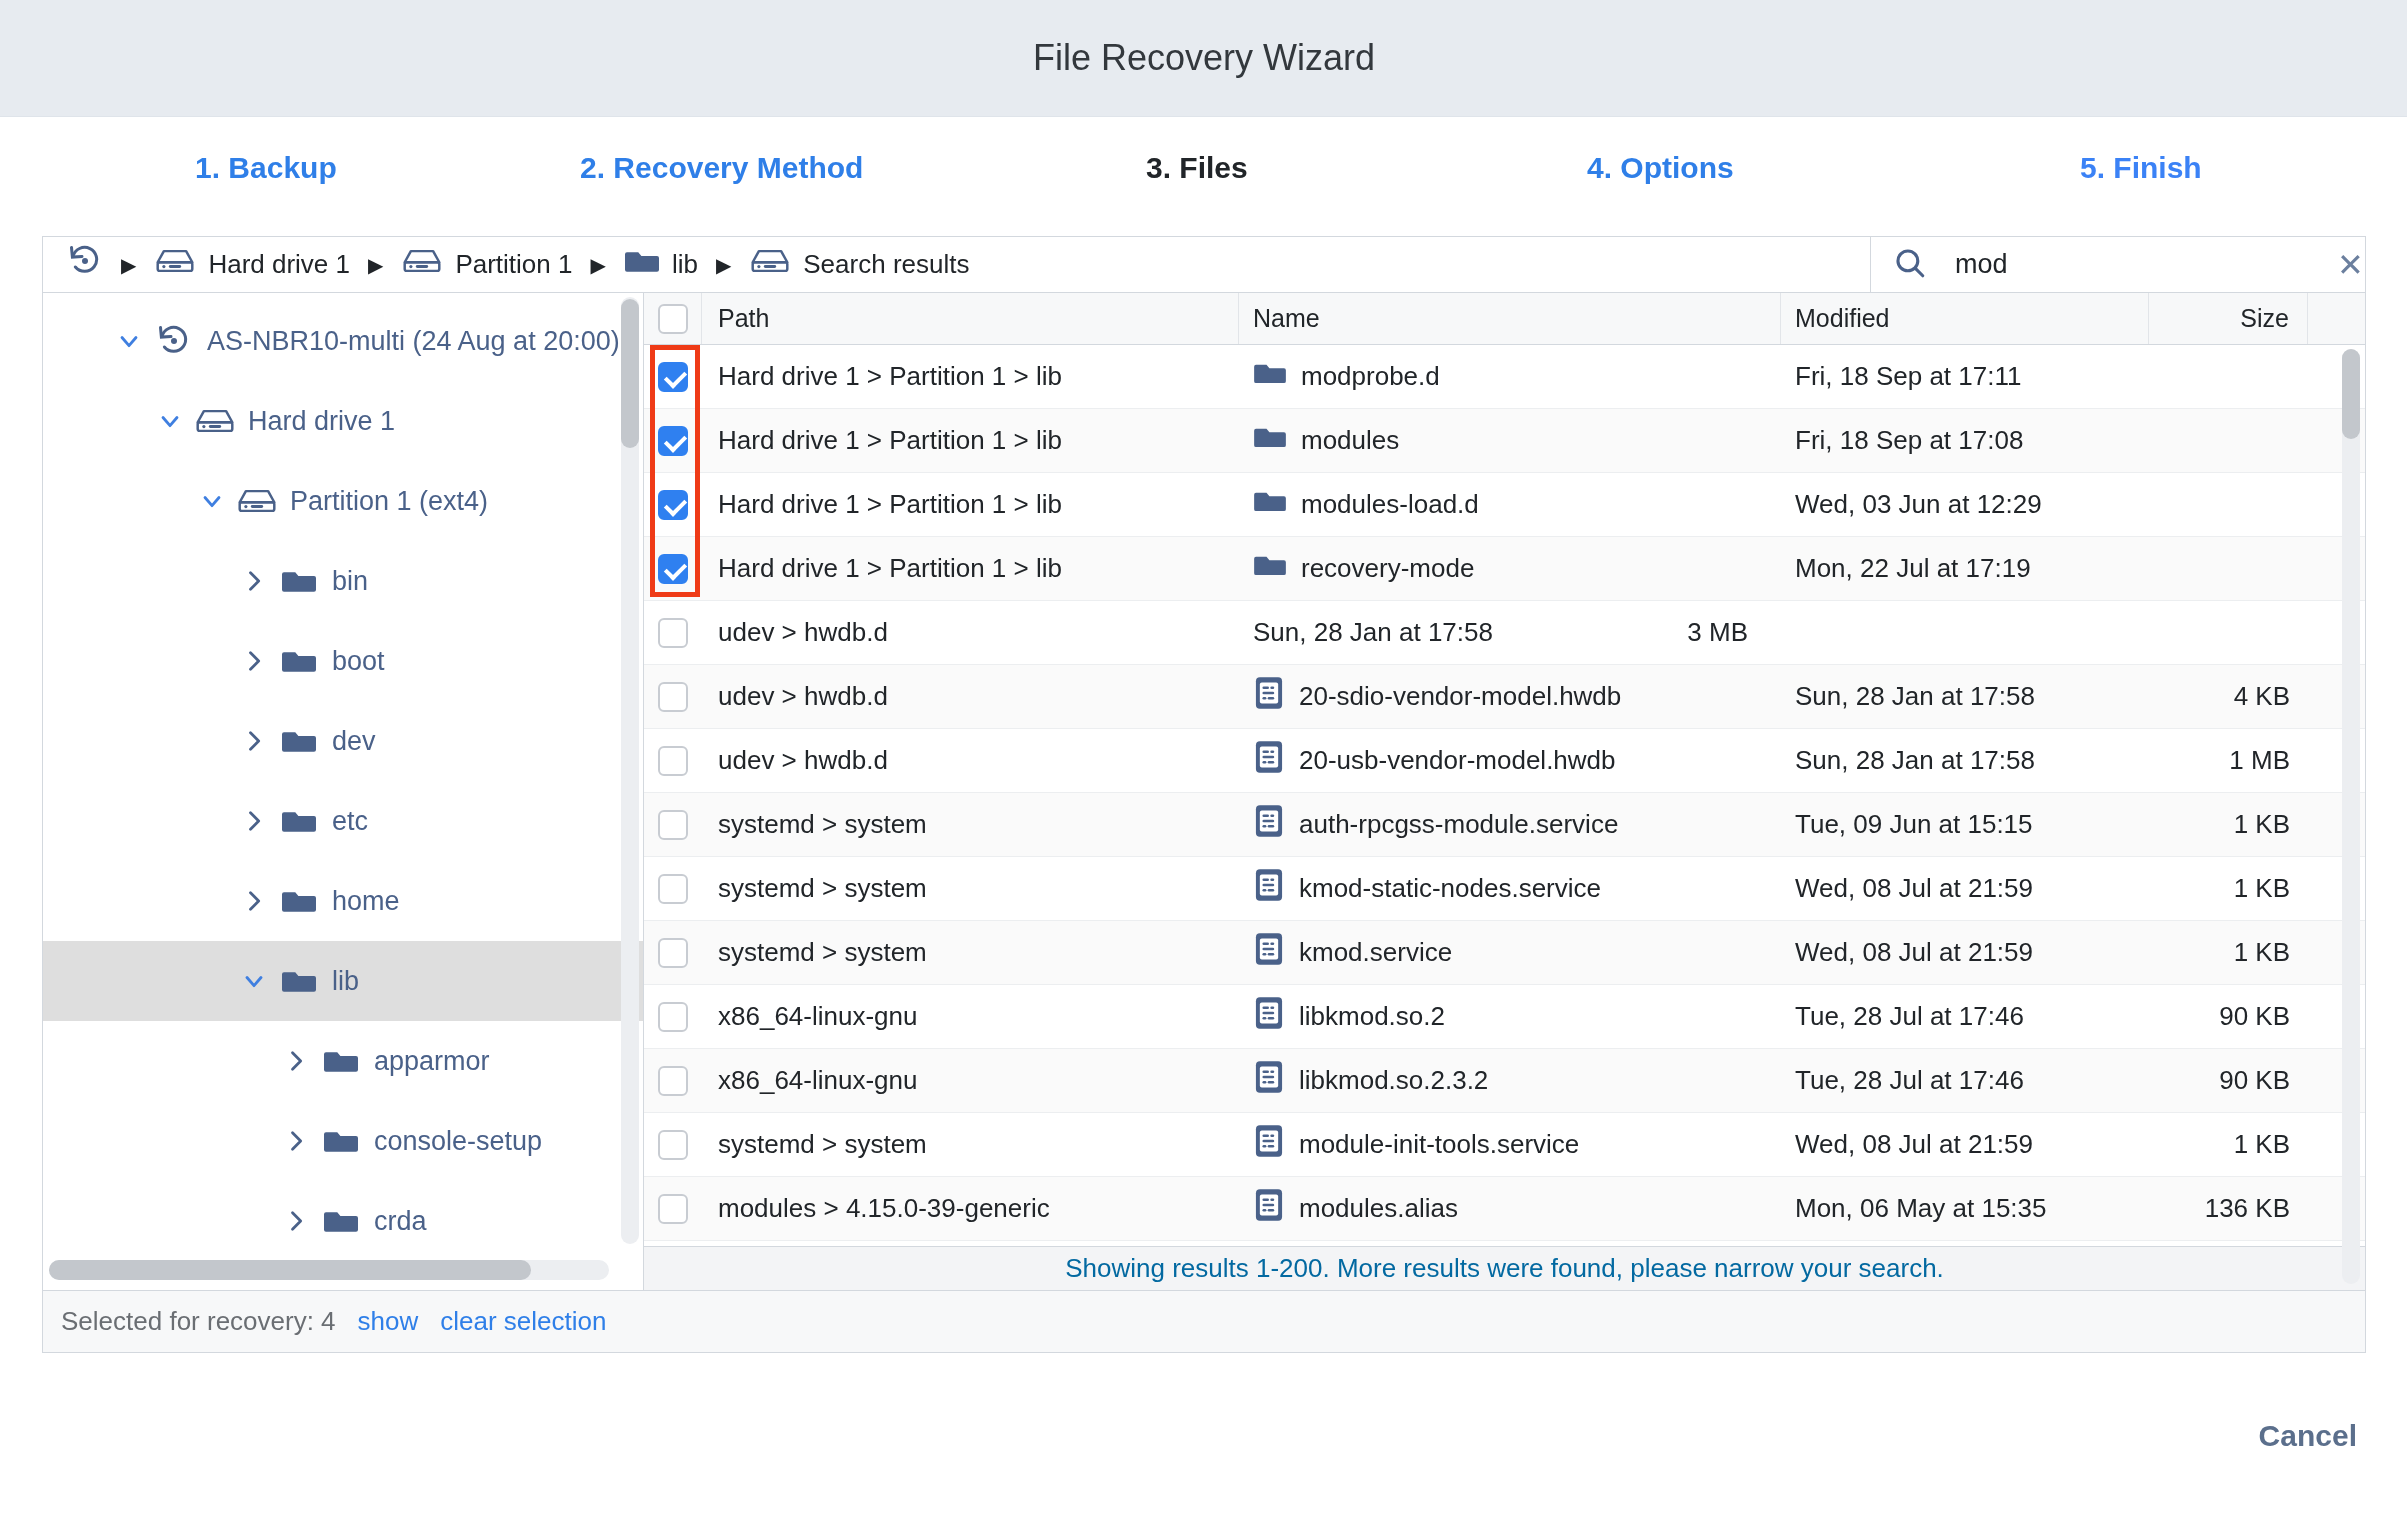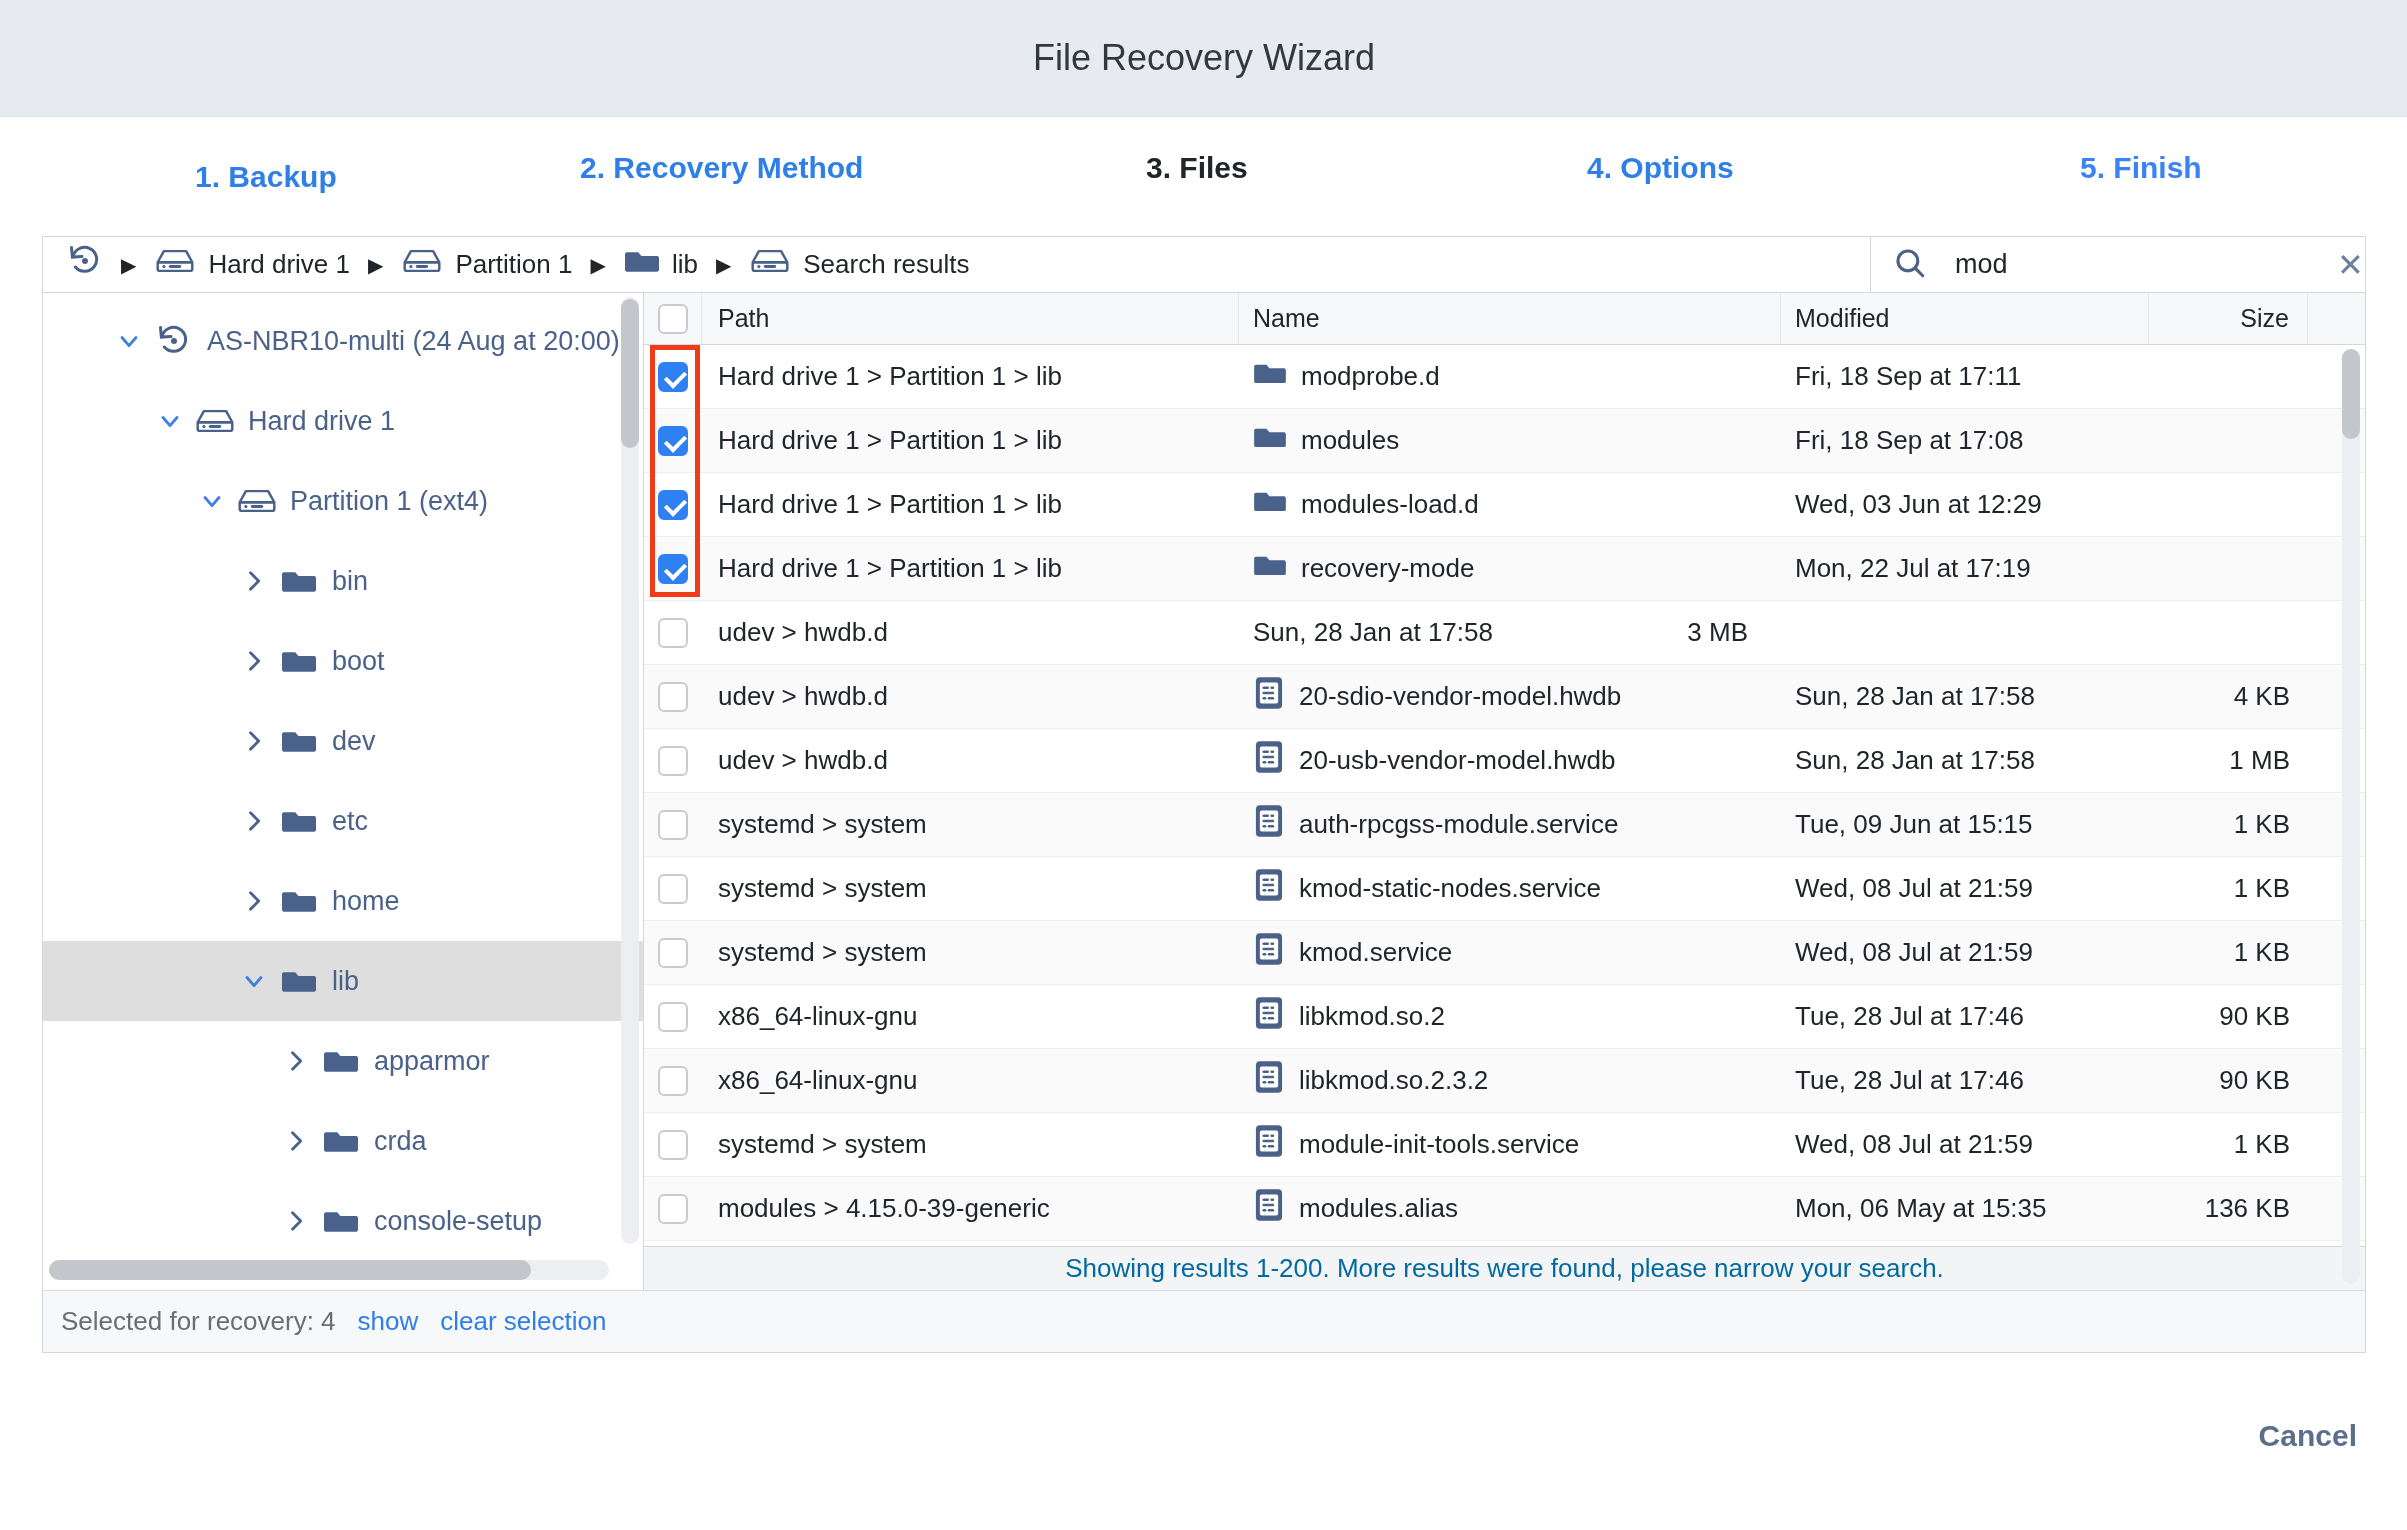--- a/index.html
+++ b/index.html
@@ -28,21 +28,21 @@
     background: #ffffff;
   }
   .step {
     font-size: 30px; font-weight: bold;
     text-align: center;
     white-space: nowrap;
   }
   .step.done   { color: #2f7fe8; }
   .step.active { color: #212529; }
   .step.future { color: #3b82f6; margin-left: 27px; }
-  .step-1 { position: absolute; left: 195px;  top: 160px; }
+  .step-1 { position: absolute; left: 195px;  top: 151px; }
   .step-2 { position: absolute; left: 580px;  top: 151px; }
   .step-3 { position: absolute; left: 1146px; top: 151px; }
   .step-4 { position: absolute; left: 1587px; top: 151px; }
   .step-5 { position: absolute; left: 2053px; top: 151px; }
 
   
   .panel {
     position: absolute;
     left: 42px; top: 236px;
     width: 2324px; height: 1117px;
@@ -507,35 +507,35 @@
           <span class="tw">
             <svg width="28" height="28" viewBox="0 0 24 24" fill="none" stroke="#4a6189" stroke-width="2.4" stroke-linecap="round" stroke-linejoin="round">
                 <polyline points="9,5 16,12 9,19"></polyline>
               </svg>
           </span>
           <span class="tree-ico">
             <svg width="36" height="30" viewBox="0 0 28 24">
                 <path d="M2 5 h9 l2.5 3 H26 a1.6 1.6 0 0 1 1.6 1.6 V19 a1.6 1.6 0 0 1 -1.6 1.6 H2 A1.6 1.6 0 0 1 0.4 19 V6.6 A1.6 1.6 0 0 1 2 5 Z" fill="#4a6189"></path>
               </svg>
           </span>
-          <span class="tree-label">crda</span>
+          <span class="tree-label">console-setup</span>
         </div>
 
         <div class="tree-row" style="padding-left:231px">
           <span class="tw">
             <svg width="28" height="28" viewBox="0 0 24 24" fill="none" stroke="#4a6189" stroke-width="2.4" stroke-linecap="round" stroke-linejoin="round">
                 <polyline points="9,5 16,12 9,19"></polyline>
               </svg>
           </span>
           <span class="tree-ico">
             <svg width="36" height="30" viewBox="0 0 28 24">
                 <path d="M2 5 h9 l2.5 3 H26 a1.6 1.6 0 0 1 1.6 1.6 V19 a1.6 1.6 0 0 1 -1.6 1.6 H2 A1.6 1.6 0 0 1 0.4 19 V6.6 A1.6 1.6 0 0 1 2 5 Z" fill="#4a6189"></path>
               </svg>
           </span>
-          <span class="tree-label">console-setup</span>
+          <span class="tree-label">crda</span>
         </div>
 
       </div>
 
       <div class="sb-v">
         <div class="sb-v-thumb"></div>
       </div>
       <div class="sb-h">
         <div class="sb-h-thumb"></div>
       </div>

